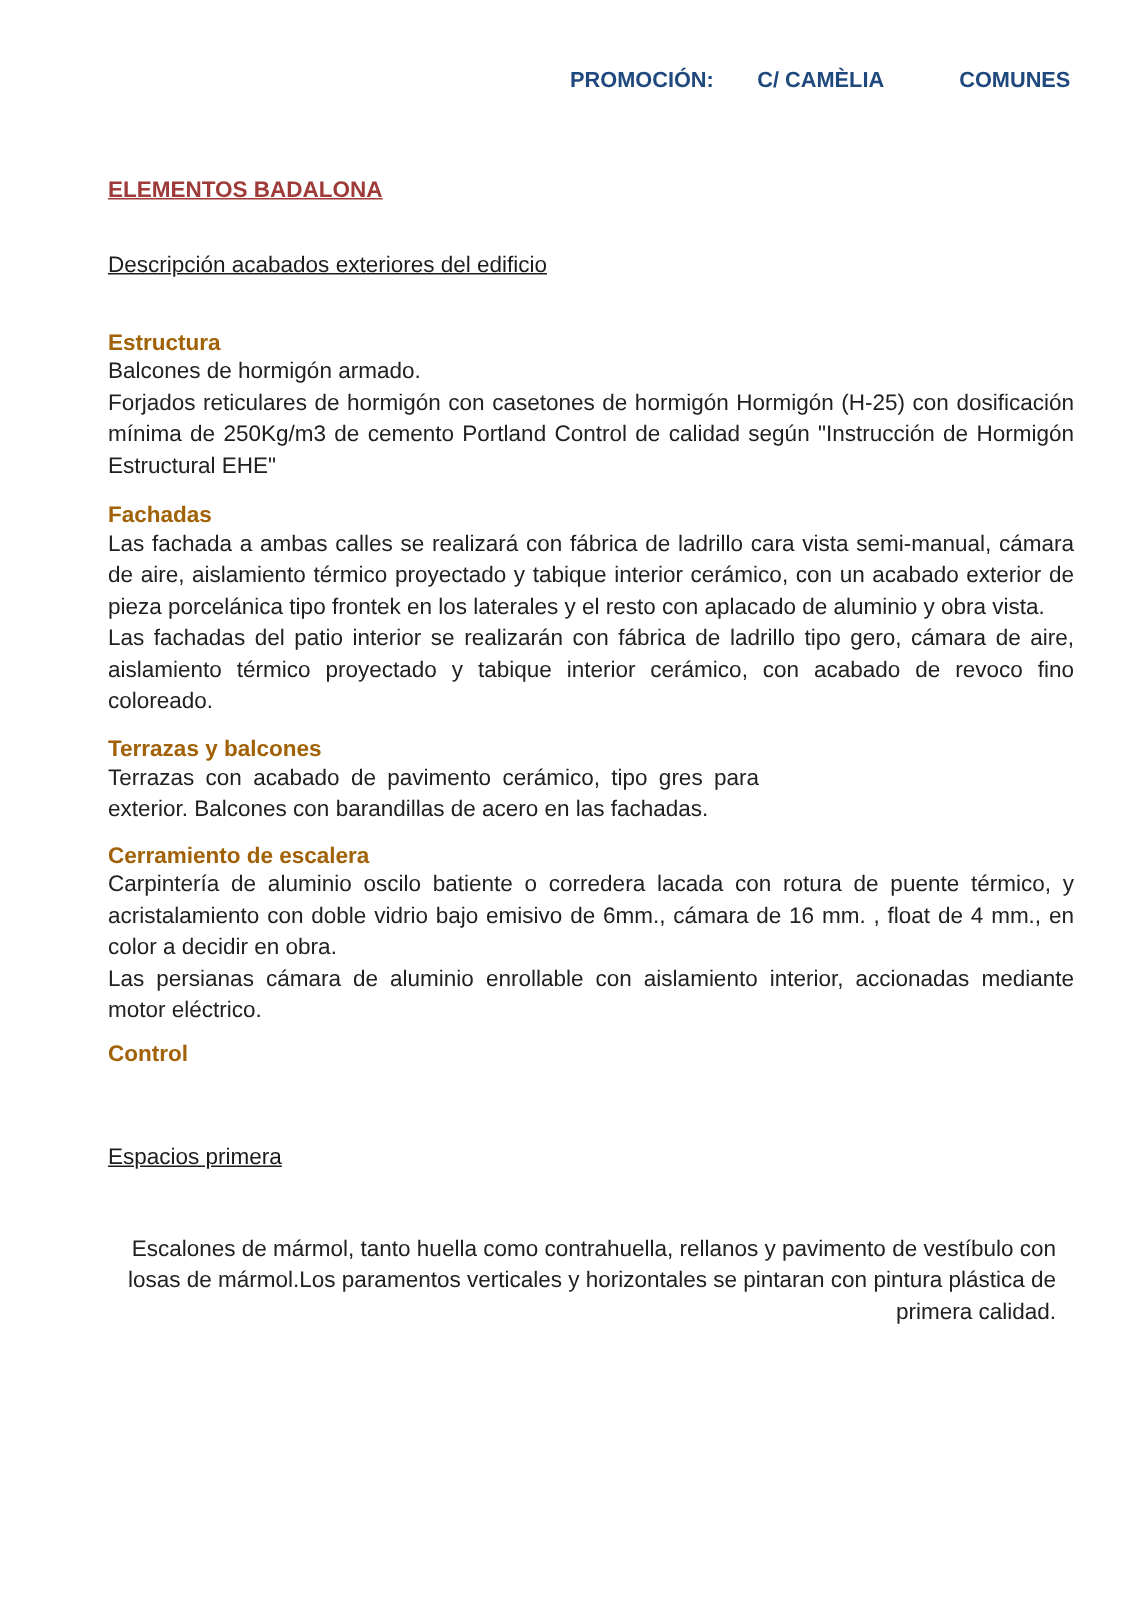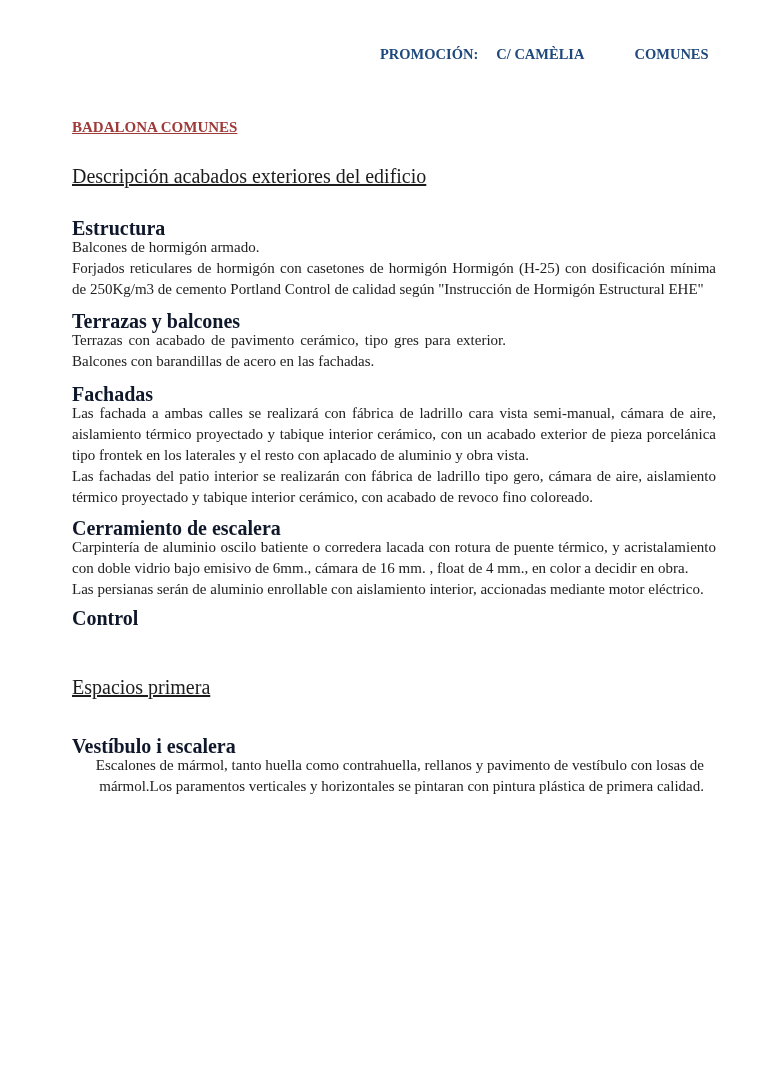--- a/index.html
+++ b/index.html
@@ -7,58 +7,58 @@
     padding: 0;
     background: #ffffff;
   }
   .page {
     position: relative;
     width: 763px;
     min-height: 1080px;
     background: #ffffff;
     box-sizing: border-box;
     padding: 46px 47px 40px 72px;
-    font-family: Liberation Serif, serif;
+    font-family: Liberation Sans, sans-serif;
     font-size: 15px;
     line-height: 21px;
     color: #212121;
   }
   .doc-header {
     display: flex;
     align-items: baseline;
     margin-left: 308px;
     font-weight: bold;
     font-size: 14.5px;
     line-height: 17px;
     color: #1F497D;
     white-space: nowrap;
   }
-  .doc-header .gap-sm { margin-left: 18px; }
+  .doc-header .gap-sm { margin-left: 29px; }
   .doc-header .gap-lg { margin-left: 50px; }
   .main-title {
     margin: 55px 0 0 0;
     font-size: 15px;
     line-height: 18px;
     font-weight: bold;
     color: #9E3A38;
     text-decoration: underline;
   }
   .subtitle {
     margin-top: 30px;
-    font-size: 20px;
+    font-size: 15px;
     line-height: 21px;
     color: #1c1c1c;
     text-decoration: underline;
   }
   .sec { margin: 0; }
   .sec-h {
     font-weight: bold;
-    font-size: 20px;
+    font-size: 15px;
     line-height: 17px;
-    color: #0f172a;
+    color: #a16207;
   }
   .sec p { margin: 0; }
   .just { text-align: justify; }
   .narrow {
     width: 434px;
     text-align: justify;
   }
   .vest { width: 632px; text-align: right; }
   .mt-first   { margin-top: 33px; }
   .mt-terr    { margin-top: 13px; }
@@ -72,51 +72,50 @@
 <body>
 
 <div class="page">
 
   <div class="doc-header">
     <span>PROMOCIÓN:</span>
     <span class="gap-sm">C/ CAMÈLIA</span>
     <span class="gap-lg">COMUNES</span>
   </div>
 
-  <h1 class="main-title">BADALONA COMUNES</h1>
+  <h1 class="main-title">ELEMENTOS BADALONA</h1>
 
   <div class="subtitle">Descripción acabados exteriores del edificio</div>
 
   <section class="sec mt-first">
     <div class="sec-h">Estructura</div>
     <p>Balcones de hormigón armado.</p>
     <p class="just">Forjados reticulares de hormigón con casetones de hormigón Hormigón (H-25) con dosificación mínima de 250Kg/m3 de cemento Portland Control de calidad según "Instrucción de Hormigón Estructural EHE"</p>
   </section>
 
-  <section class="sec mt-terr">
-    <div class="sec-h">Terrazas y balcones</div>
-    <p class="narrow">Terrazas con acabado de pavimento cerámico, tipo gres para exterior. Balcones con barandillas de acero en las fachadas.</p>
-  </section>
-
   <section class="sec mt-fach">
     <div class="sec-h">Fachadas</div>
     <p class="just">Las fachada a ambas calles se realizará con fábrica de ladrillo cara vista semi-manual, cámara de aire, aislamiento térmico proyectado y tabique interior cerámico, con un acabado exterior de pieza porcelánica tipo frontek en los laterales y el resto con aplacado de aluminio y obra vista.</p>
     <p class="just">Las fachadas del patio interior se realizarán con fábrica de ladrillo tipo gero, cámara de aire, aislamiento térmico proyectado y tabique interior cerámico, con acabado de revoco fino coloreado.</p>
   </section>
 
+  <section class="sec mt-terr">
+    <div class="sec-h">Terrazas y balcones</div>
+    <p class="narrow">Terrazas con acabado de pavimento cerámico, tipo gres para exterior. Balcones con barandillas de acero en las fachadas.</p>
+  </section>
+
   <section class="sec mt-cerr">
     <div class="sec-h">Cerramiento de escalera</div>
     <p class="just">Carpintería de aluminio oscilo batiente o corredera lacada con rotura de puente térmico, y acristalamiento con doble vidrio bajo emisivo de 6mm., cámara de 16 mm. , float de 4 mm., en color a decidir en obra.</p>
-    <p class="just">Las persianas serán de aluminio enrollable con aislamiento interior, accionadas mediante motor eléctrico.</p>
+    <p class="just">Las persianas cámara de aluminio enrollable con aislamiento interior, accionadas mediante motor eléctrico.</p>
   </section>
 
   <section class="sec mt-cub">
     <div class="sec-h">Control</div>
   </section>
 
   <div class="subtitle mt-esp">Espacios primera</div>
 
   <section class="sec mt-vest">
-    <div class="sec-h">Vestíbulo i escalera</div>
     <p class="vest">Escalones de mármol, tanto huella como contrahuella, rellanos y pavimento de vestíbulo con losas de mármol.Los paramentos verticales y horizontales se pintaran con pintura plástica de primera calidad.</p>
   </section>
 
 </div>
 
 </body></html>

